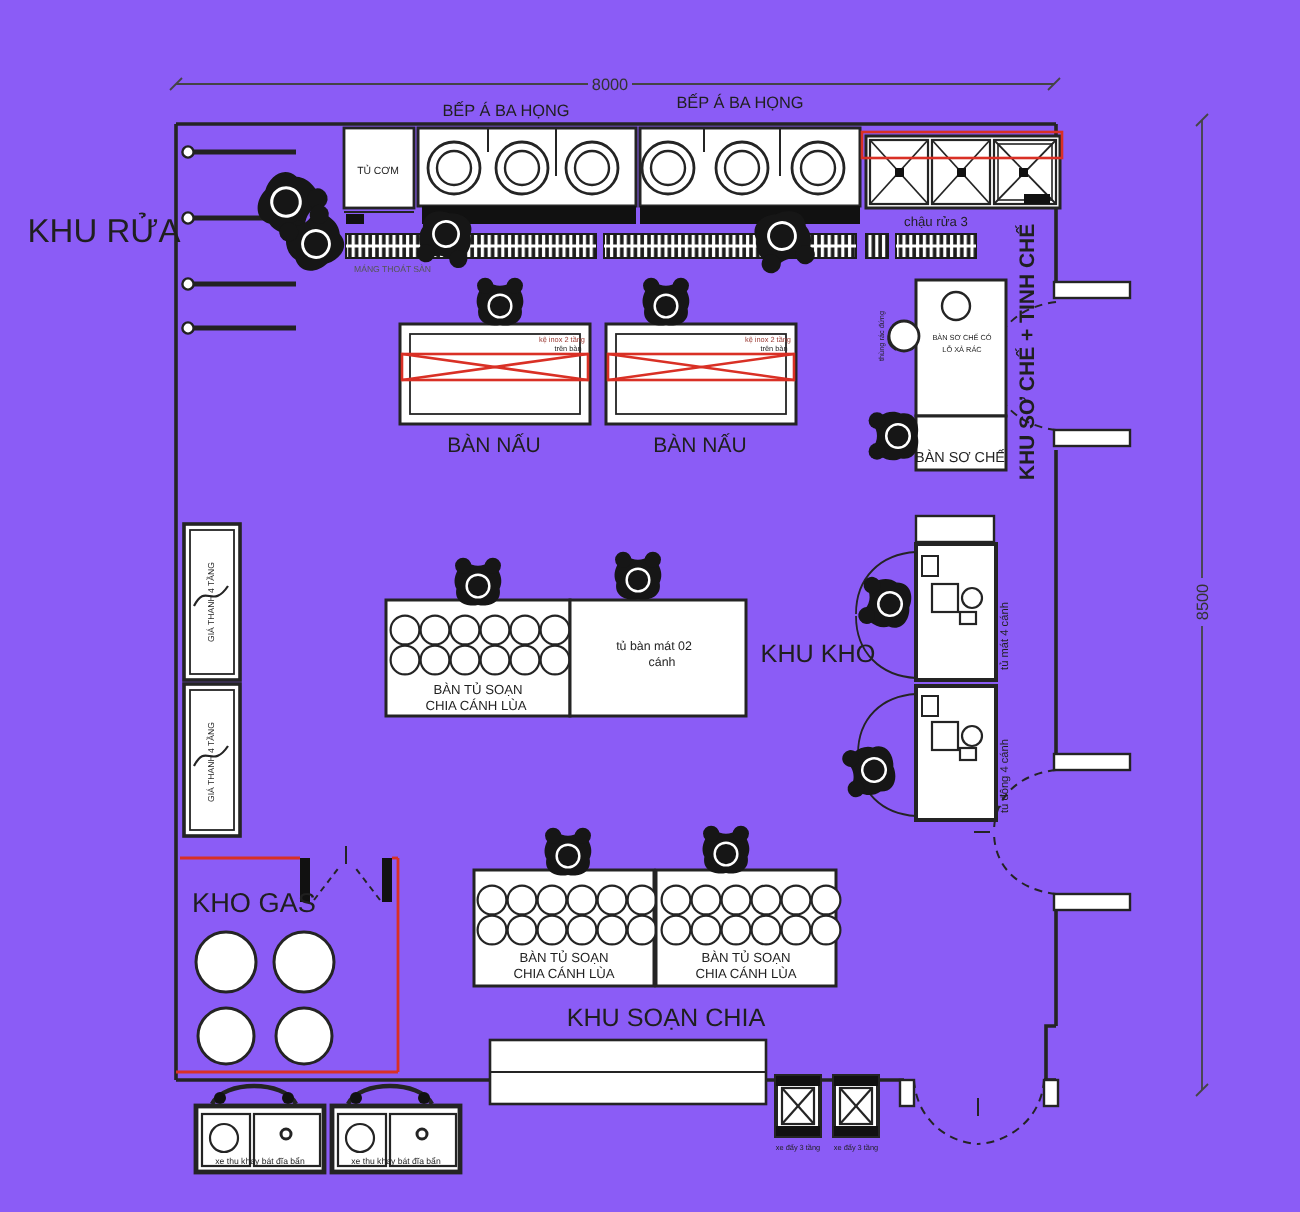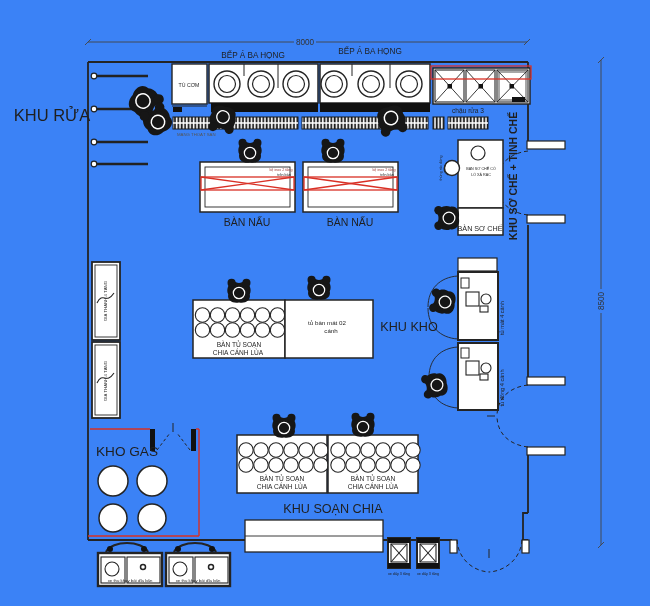--- a/index.html
+++ b/index.html
@@ -1,16 +1,16 @@
 <!DOCTYPE html>
 <html><head>
 <meta charset="utf-8">
 <style>
   html,body{margin:0;padding:0;background:#fff;}
-  .canvas{position:relative;width:650px;height:606px;background:#3b82f6;overflow:hidden;}
+  .canvas{position:relative;width:650px;height:606px;background:#8b5cf6;overflow:hidden;}
   svg{display:block;}
   svg text{font-family:"Liberation Sans","DejaVu Sans",sans-serif;fill:#1f1f1f;text-anchor:middle;}
   .f36{font-size:3.7px;} .f42{font-size:4.3px;} .f5{font-size:5.2px;} .f55{font-size:5.6px;}
   .f6{font-size:6.2px;} .f65{font-size:6.6px;} .f7{font-size:7.2px;} .f8{font-size:8.2px;}
   .f10{font-size:10.5px;} .f12{font-size:12.6px;} .f13{font-size:13.6px;} .f16{font-size:16.5px;}
   .bold{font-weight:bold;}
   .dim{fill:#333;}
   .redtxt{fill:#9c3b35;}
   .graytxt{fill:#555;}
 </style>

